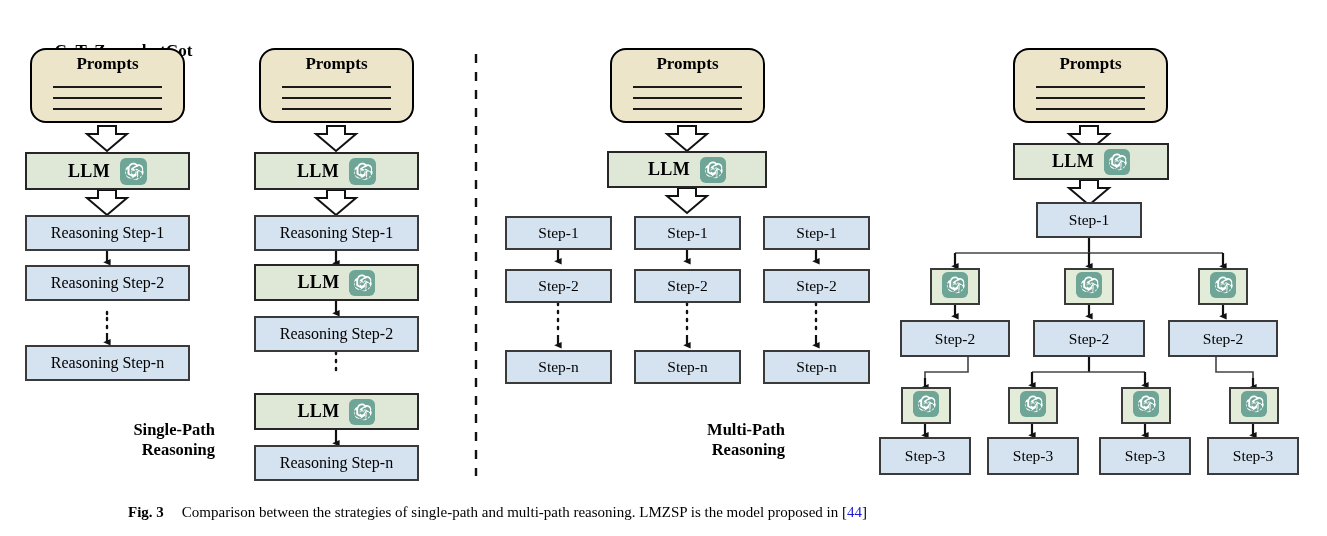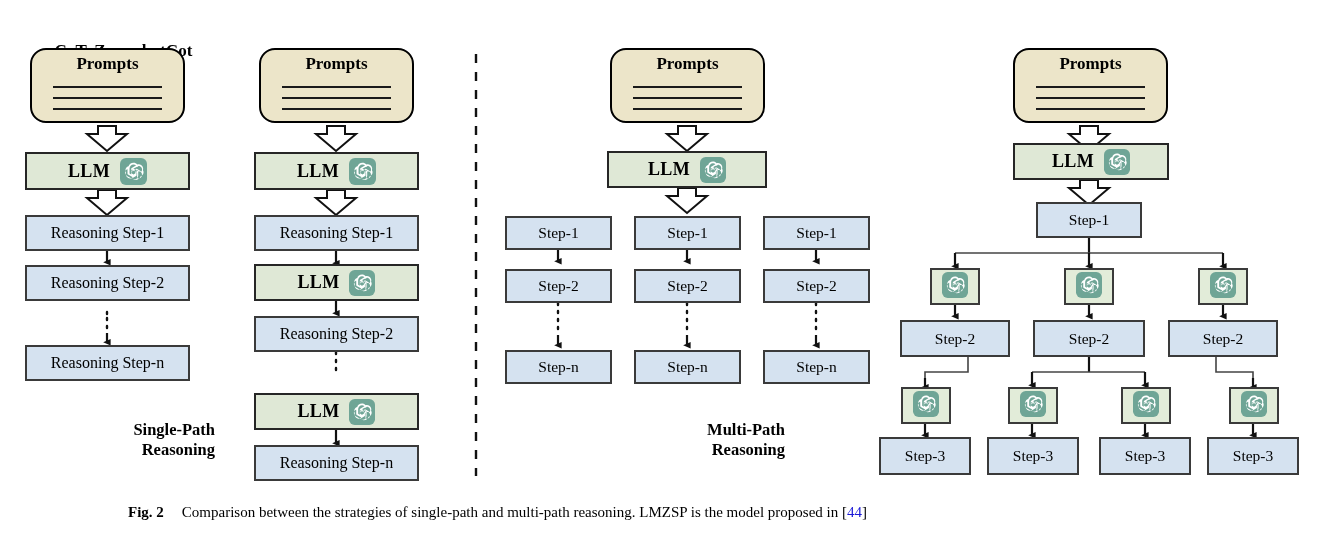--- a/index.html
+++ b/index.html
@@ -344,16 +344,16 @@
         </svg>
     </span>
   </div>
 
   <div class="stepbox sm" style="left:879px;top:437px;width:92px;height:38px;">Step-3</div>
   <div class="stepbox sm" style="left:987px;top:437px;width:92px;height:38px;">Step-3</div>
   <div class="stepbox sm" style="left:1099px;top:437px;width:92px;height:38px;">Step-3</div>
   <div class="stepbox sm" style="left:1207px;top:437px;width:92px;height:38px;">Step-3</div>
 
   <div class="caption" style="left:128px;top:504px;">
-    <b>Fig. 2</b><span style="display:inline-block;width:18px"></span><span>Comparison between the strategies of single-path and multi-path reasoning. LMZSP is the model proposed in [</span><span class="ref">44</span><span>]</span>
+    <b>Fig. 3</b><span style="display:inline-block;width:18px"></span><span>Comparison between the strategies of single-path and multi-path reasoning. LMZSP is the model proposed in [</span><span class="ref">44</span><span>]</span>
   </div>
 
 </div>
 
 </body></html>

